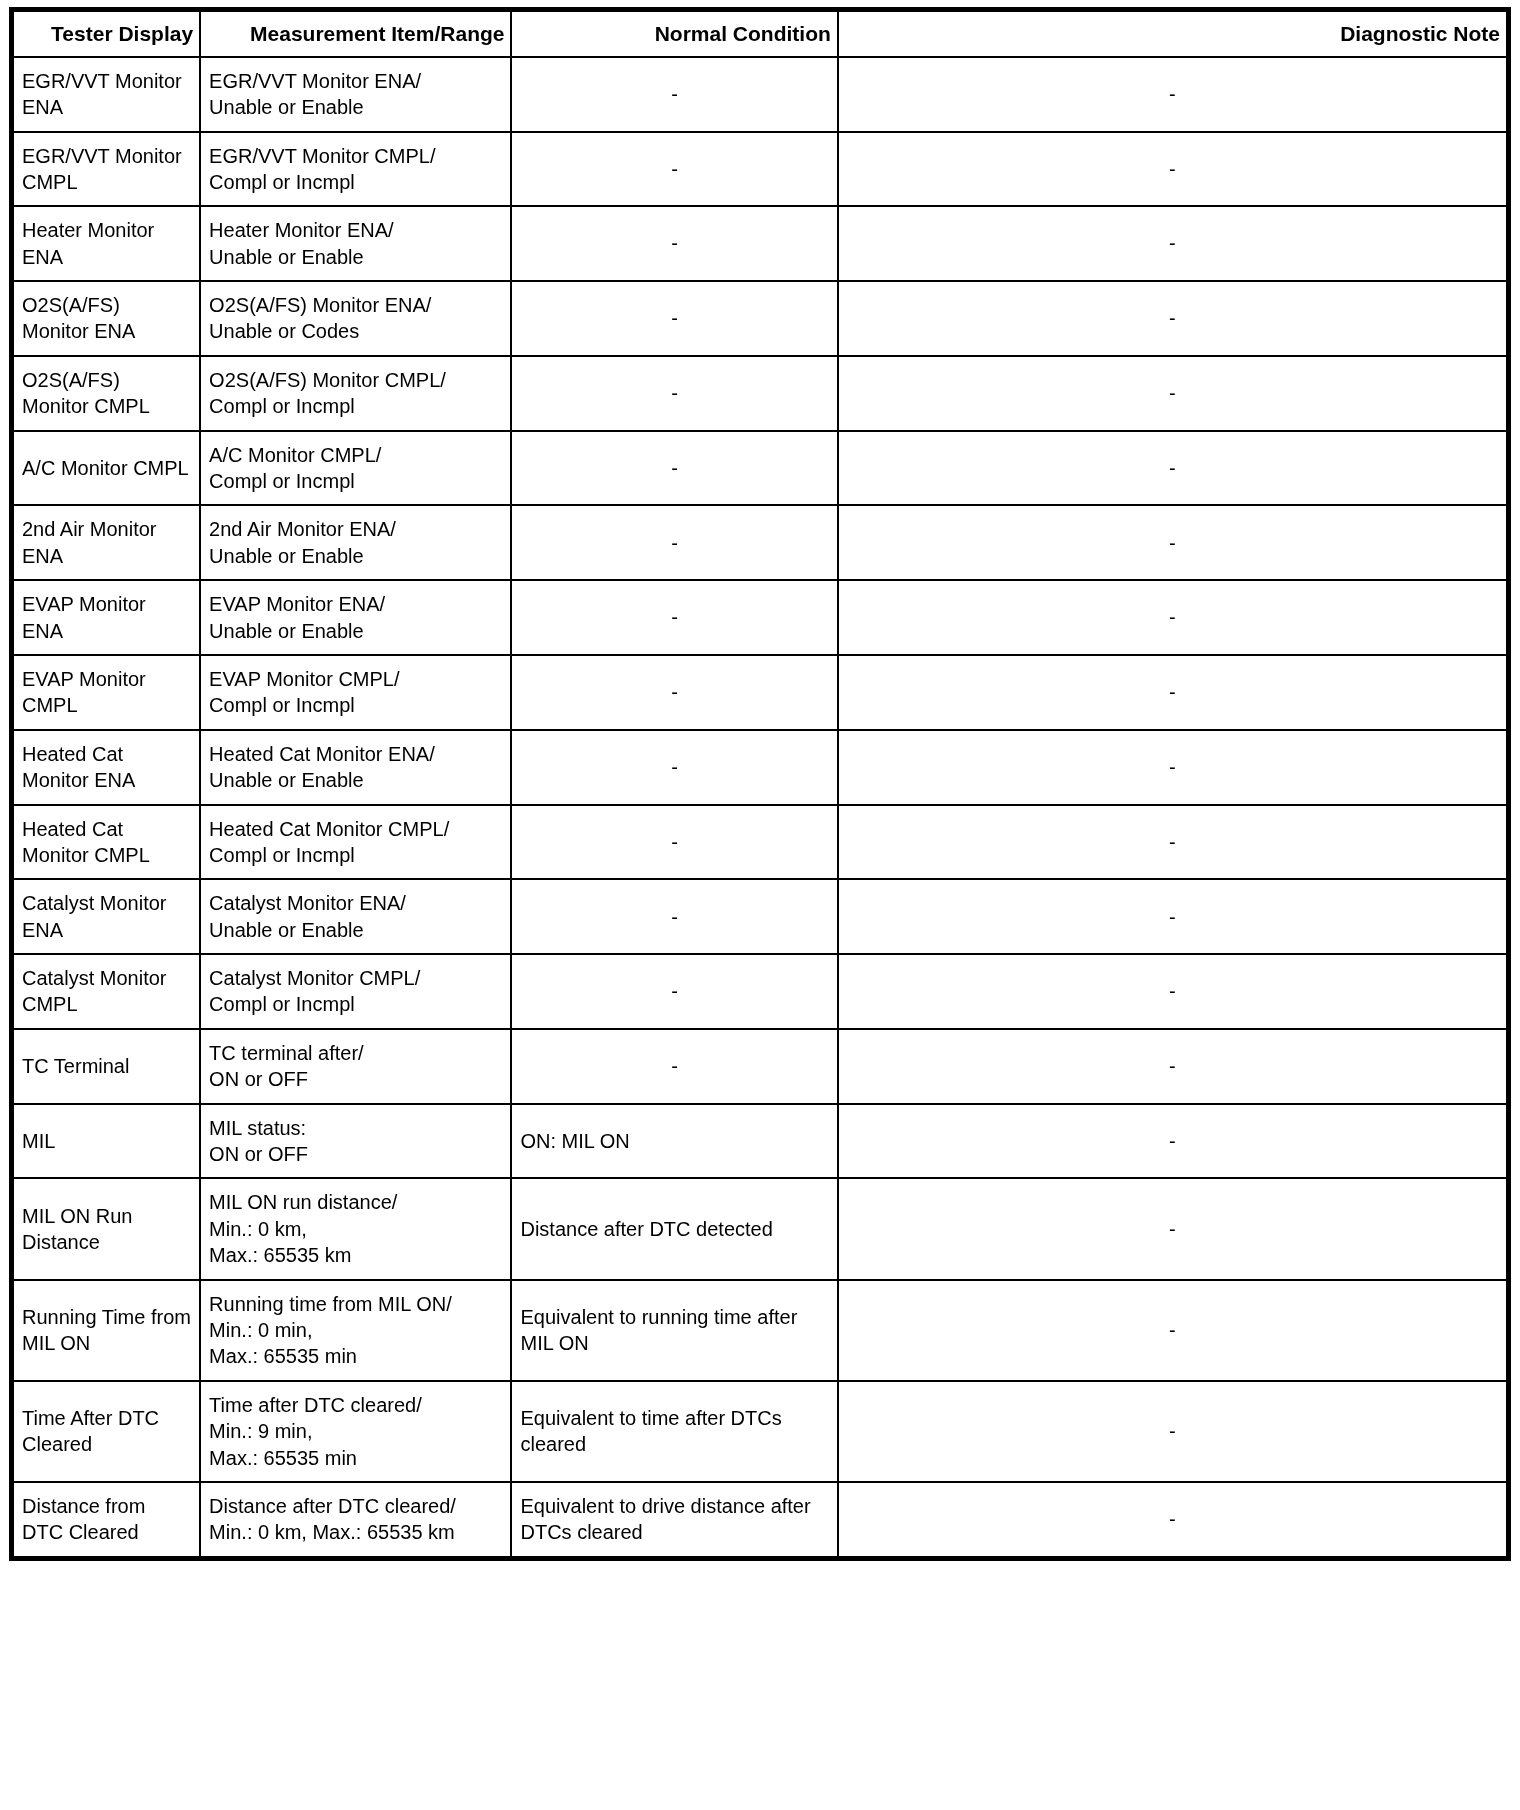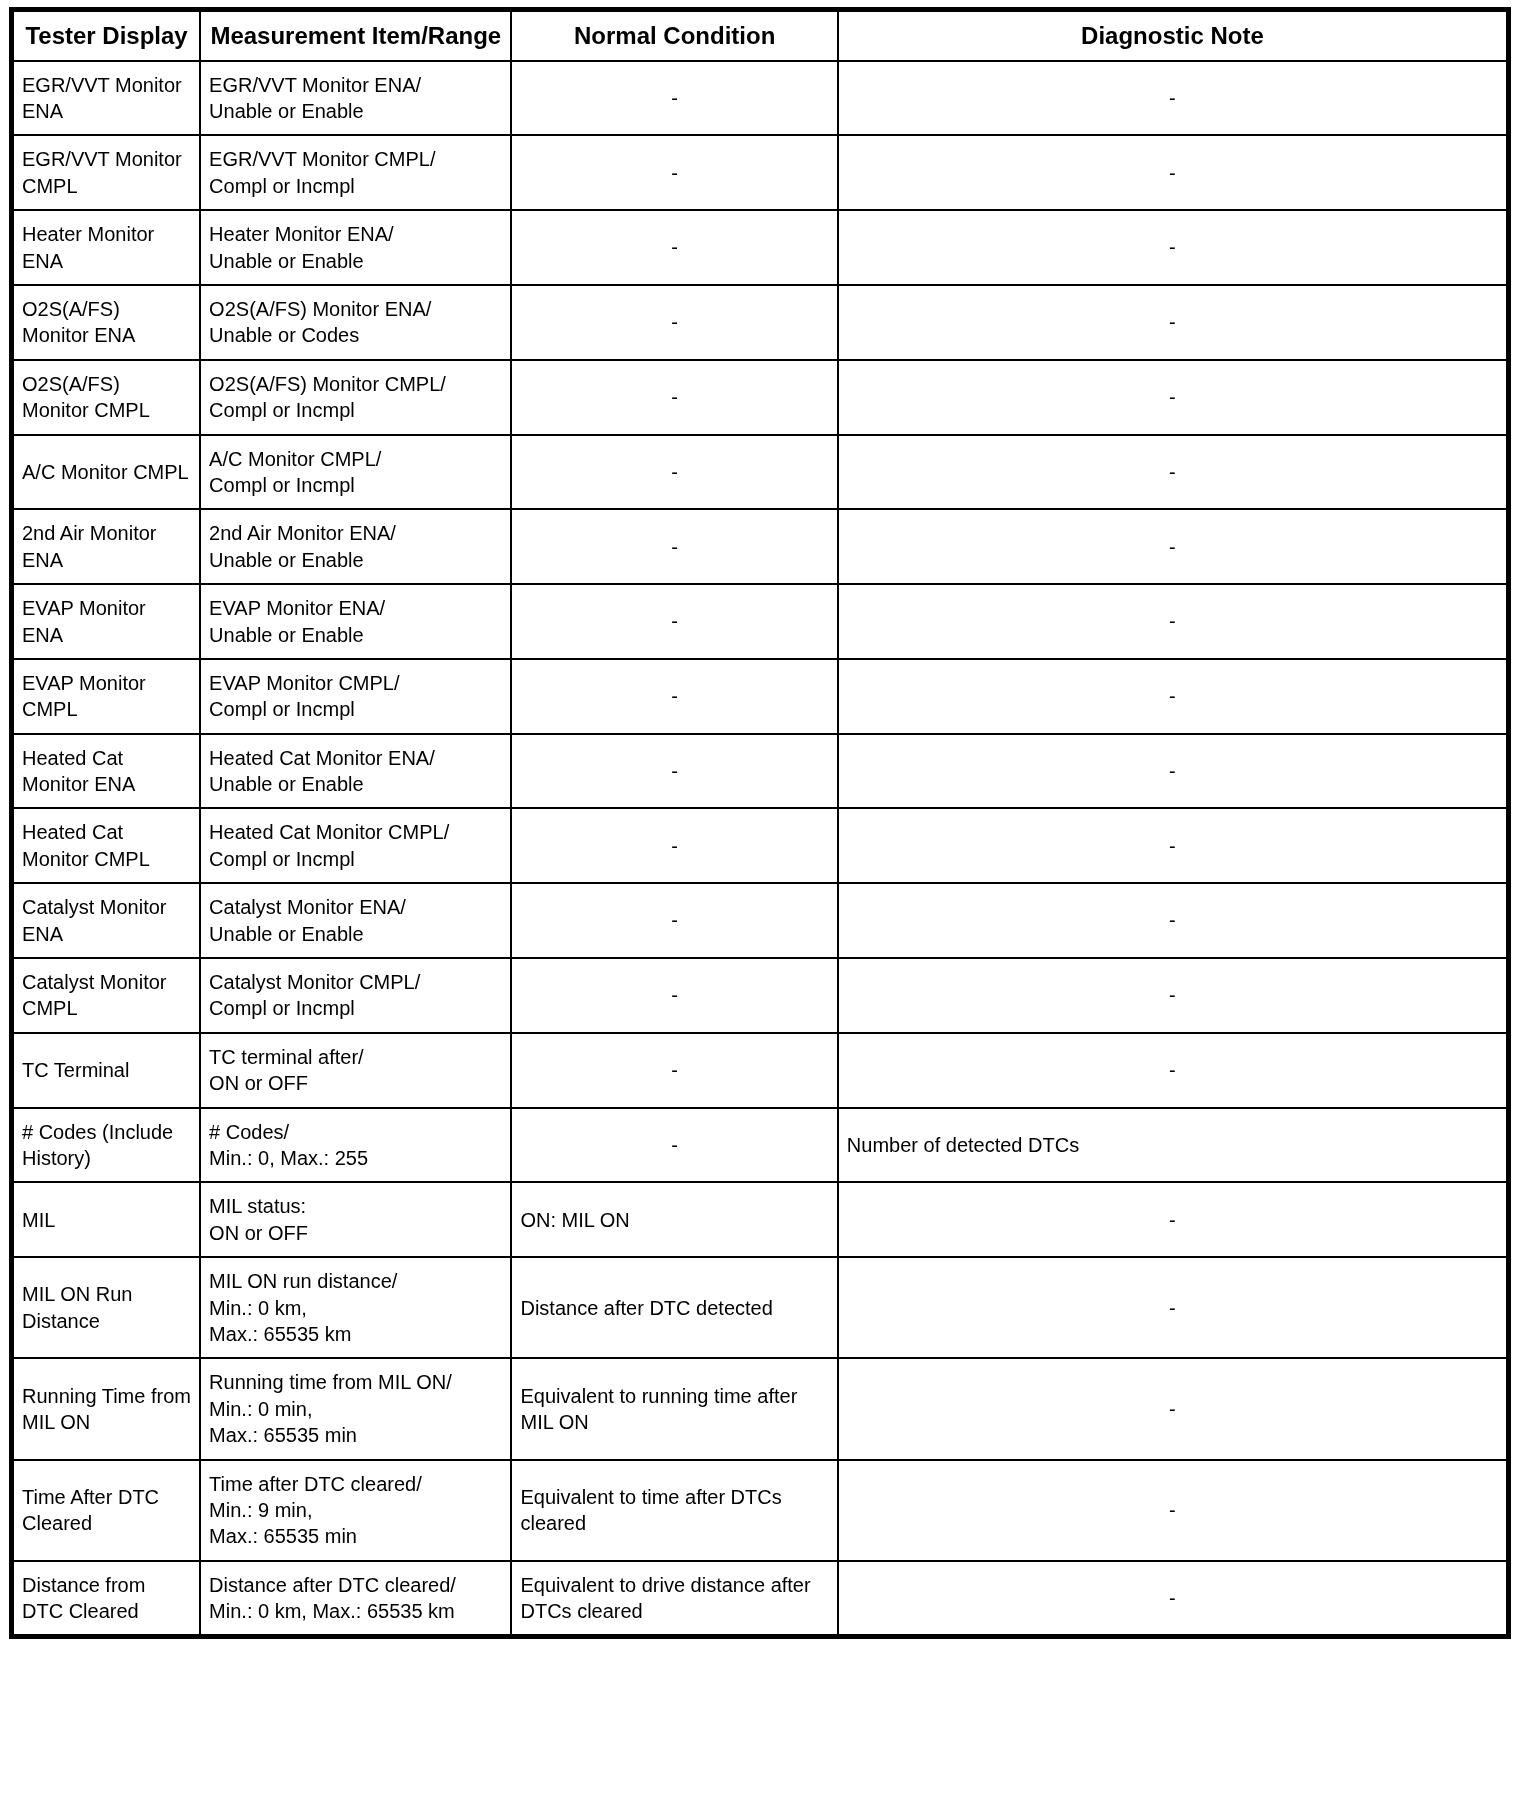--- a/index.html
+++ b/index.html
@@ -28,23 +28,23 @@
   table.diag col.c3 { width: 44.8%; }
   table.diag th, table.diag td {
     border: 2px solid #000000;
     font-size: 20px;
     line-height: 1.32;
     vertical-align: middle;
     box-sizing: border-box;
   }
   table.diag th {
     font-weight: bold;
-    text-align: center;
+    text-align: right;
     padding: 8px 6px;
-    font-size: 24px;
+    font-size: 21px;
   }
   table.diag td {
     padding: 10px 8px;
     text-align: left;
     white-space: pre-line;
     word-wrap: break-word;
   }
   table.diag td.dash {
     text-align: center;
     white-space: normal;
@@ -162,27 +162,20 @@
           <td class="dash">-</td>
         </tr>
         <tr>
           <td>TC Terminal</td>
           <td>TC terminal after/
 ON or OFF</td>
           <td class="dash">-</td>
           <td class="dash">-</td>
         </tr>
         <tr>
-          <td># Codes (Include History)</td>
-          <td># Codes/
-Min.: 0, Max.: 255</td>
-          <td class="dash">-</td>
-          <td>Number of detected DTCs</td>
-        </tr>
-        <tr>
           <td>MIL</td>
           <td>MIL status:
 ON or OFF</td>
           <td>ON: MIL ON</td>
           <td class="dash">-</td>
         </tr>
         <tr>
           <td>MIL ON Run Distance</td>
           <td>MIL ON run distance/
 Min.: 0 km,

